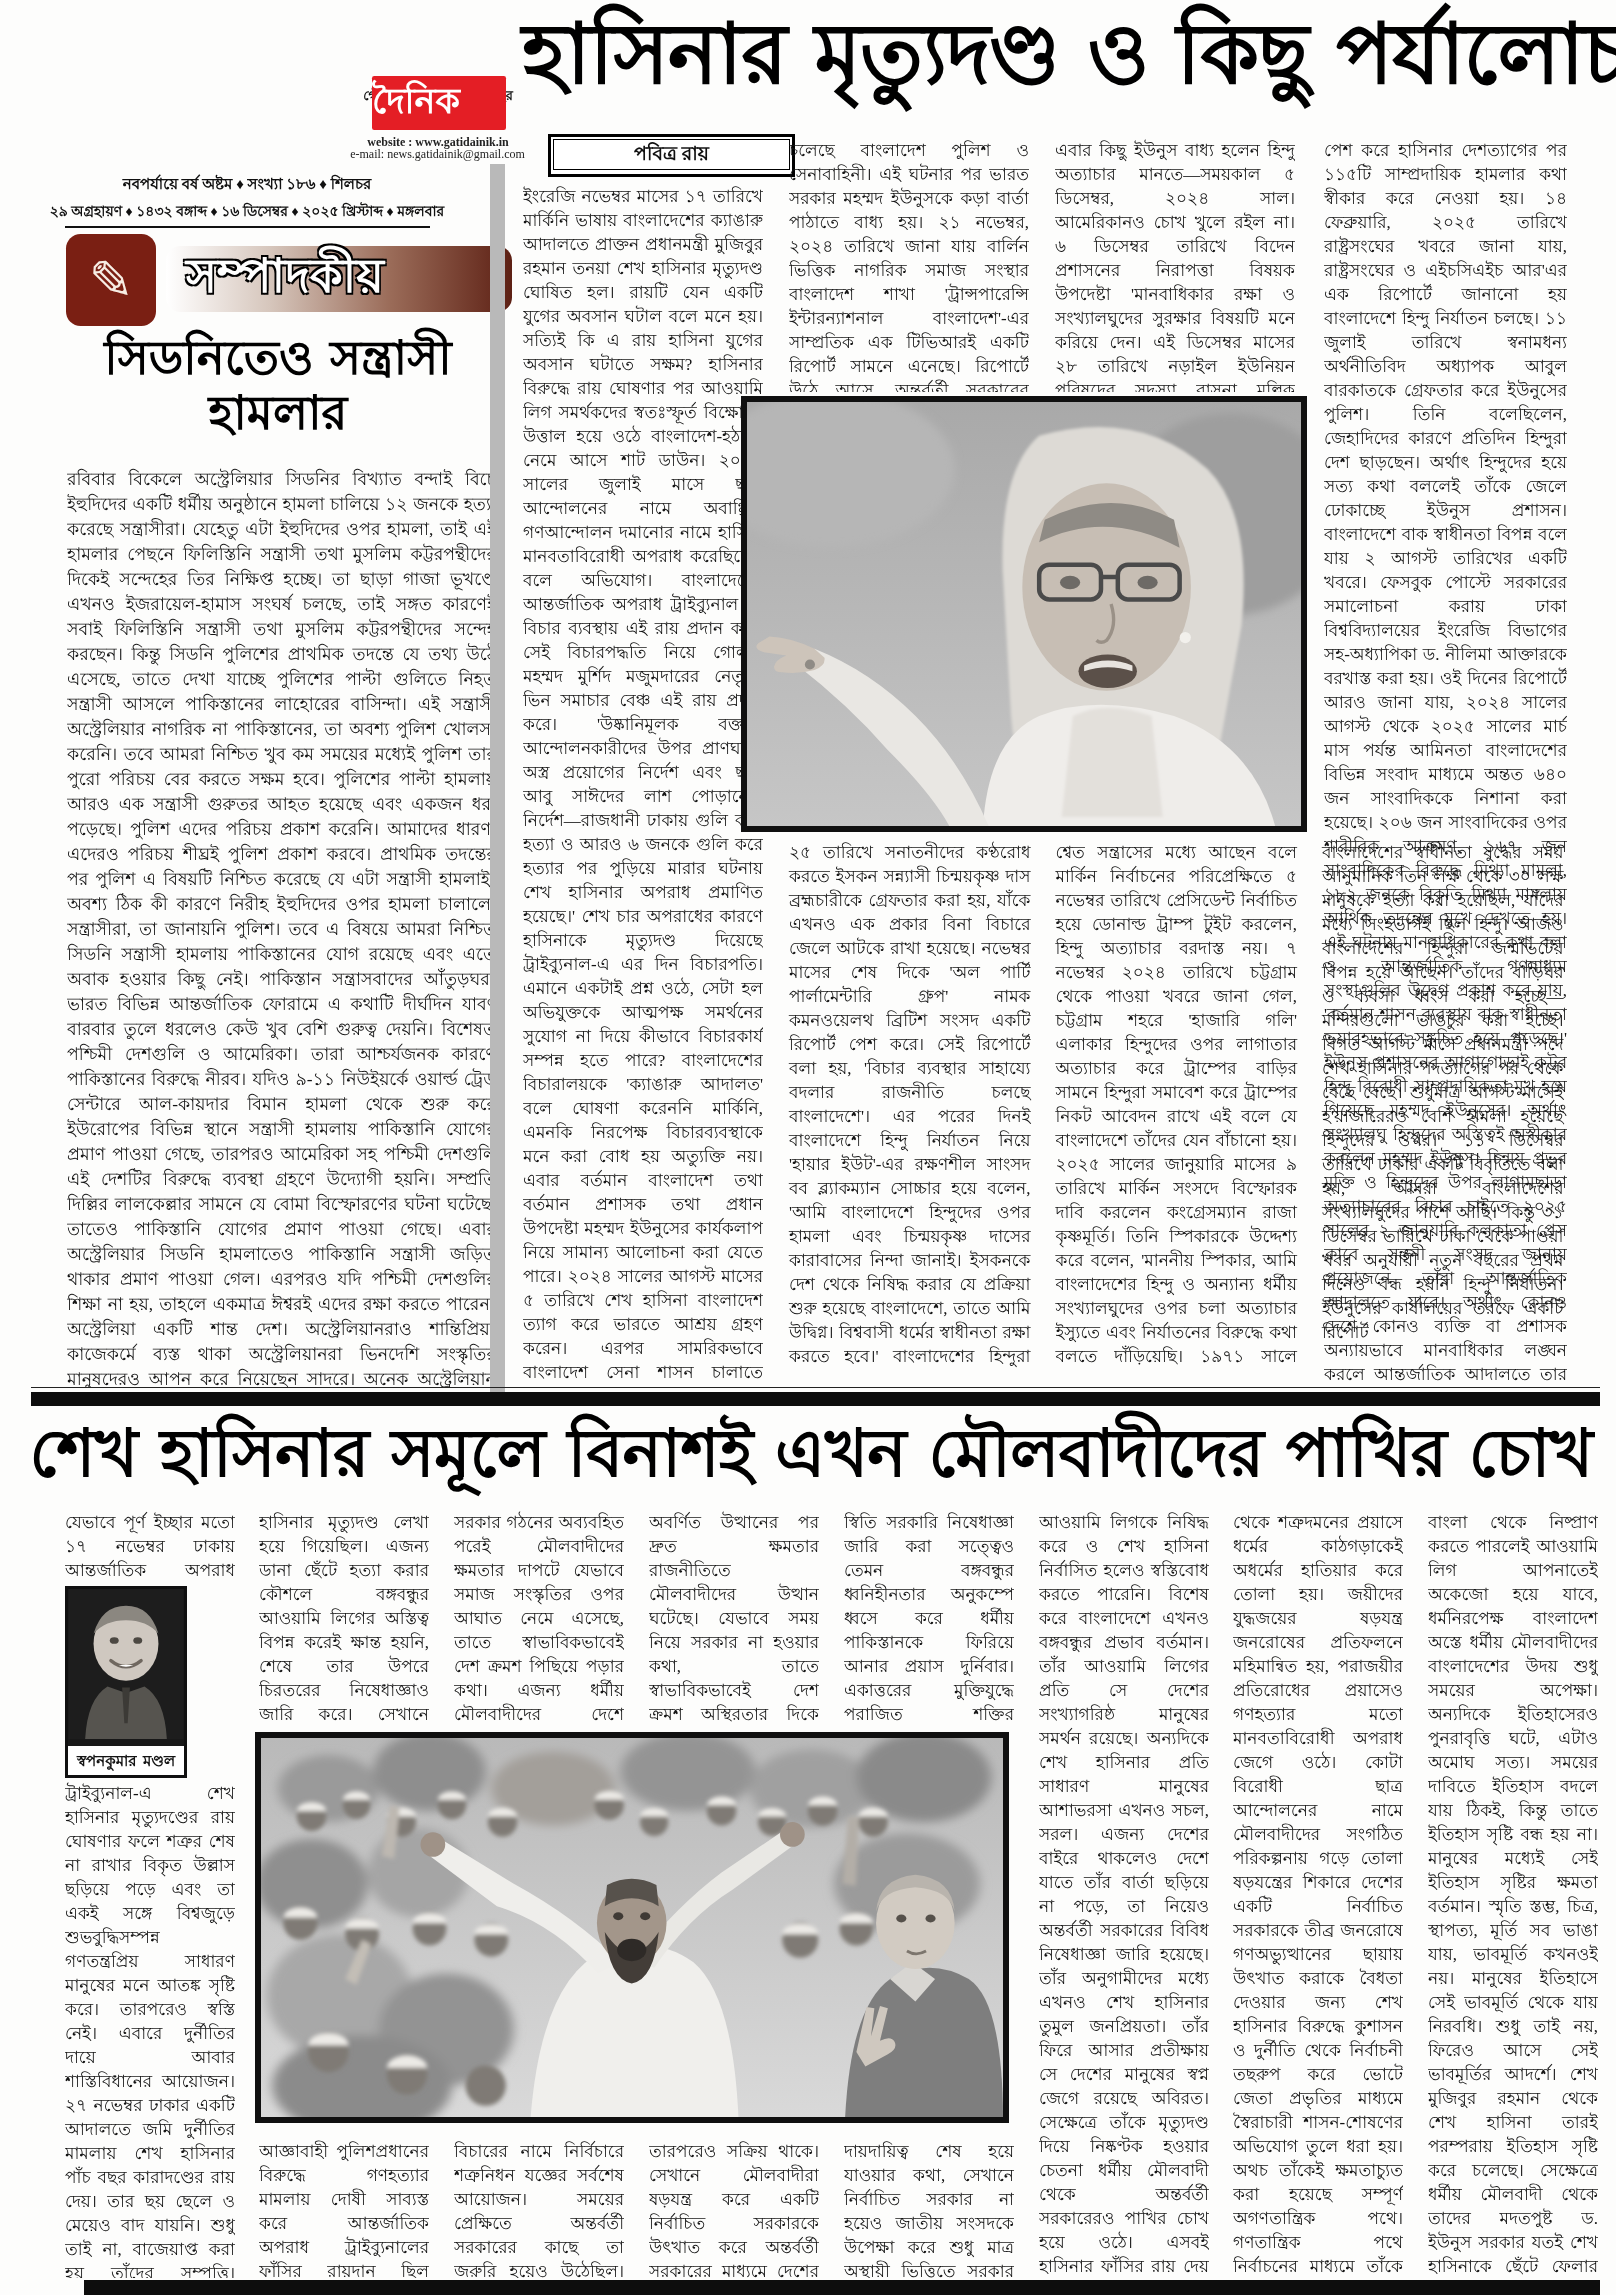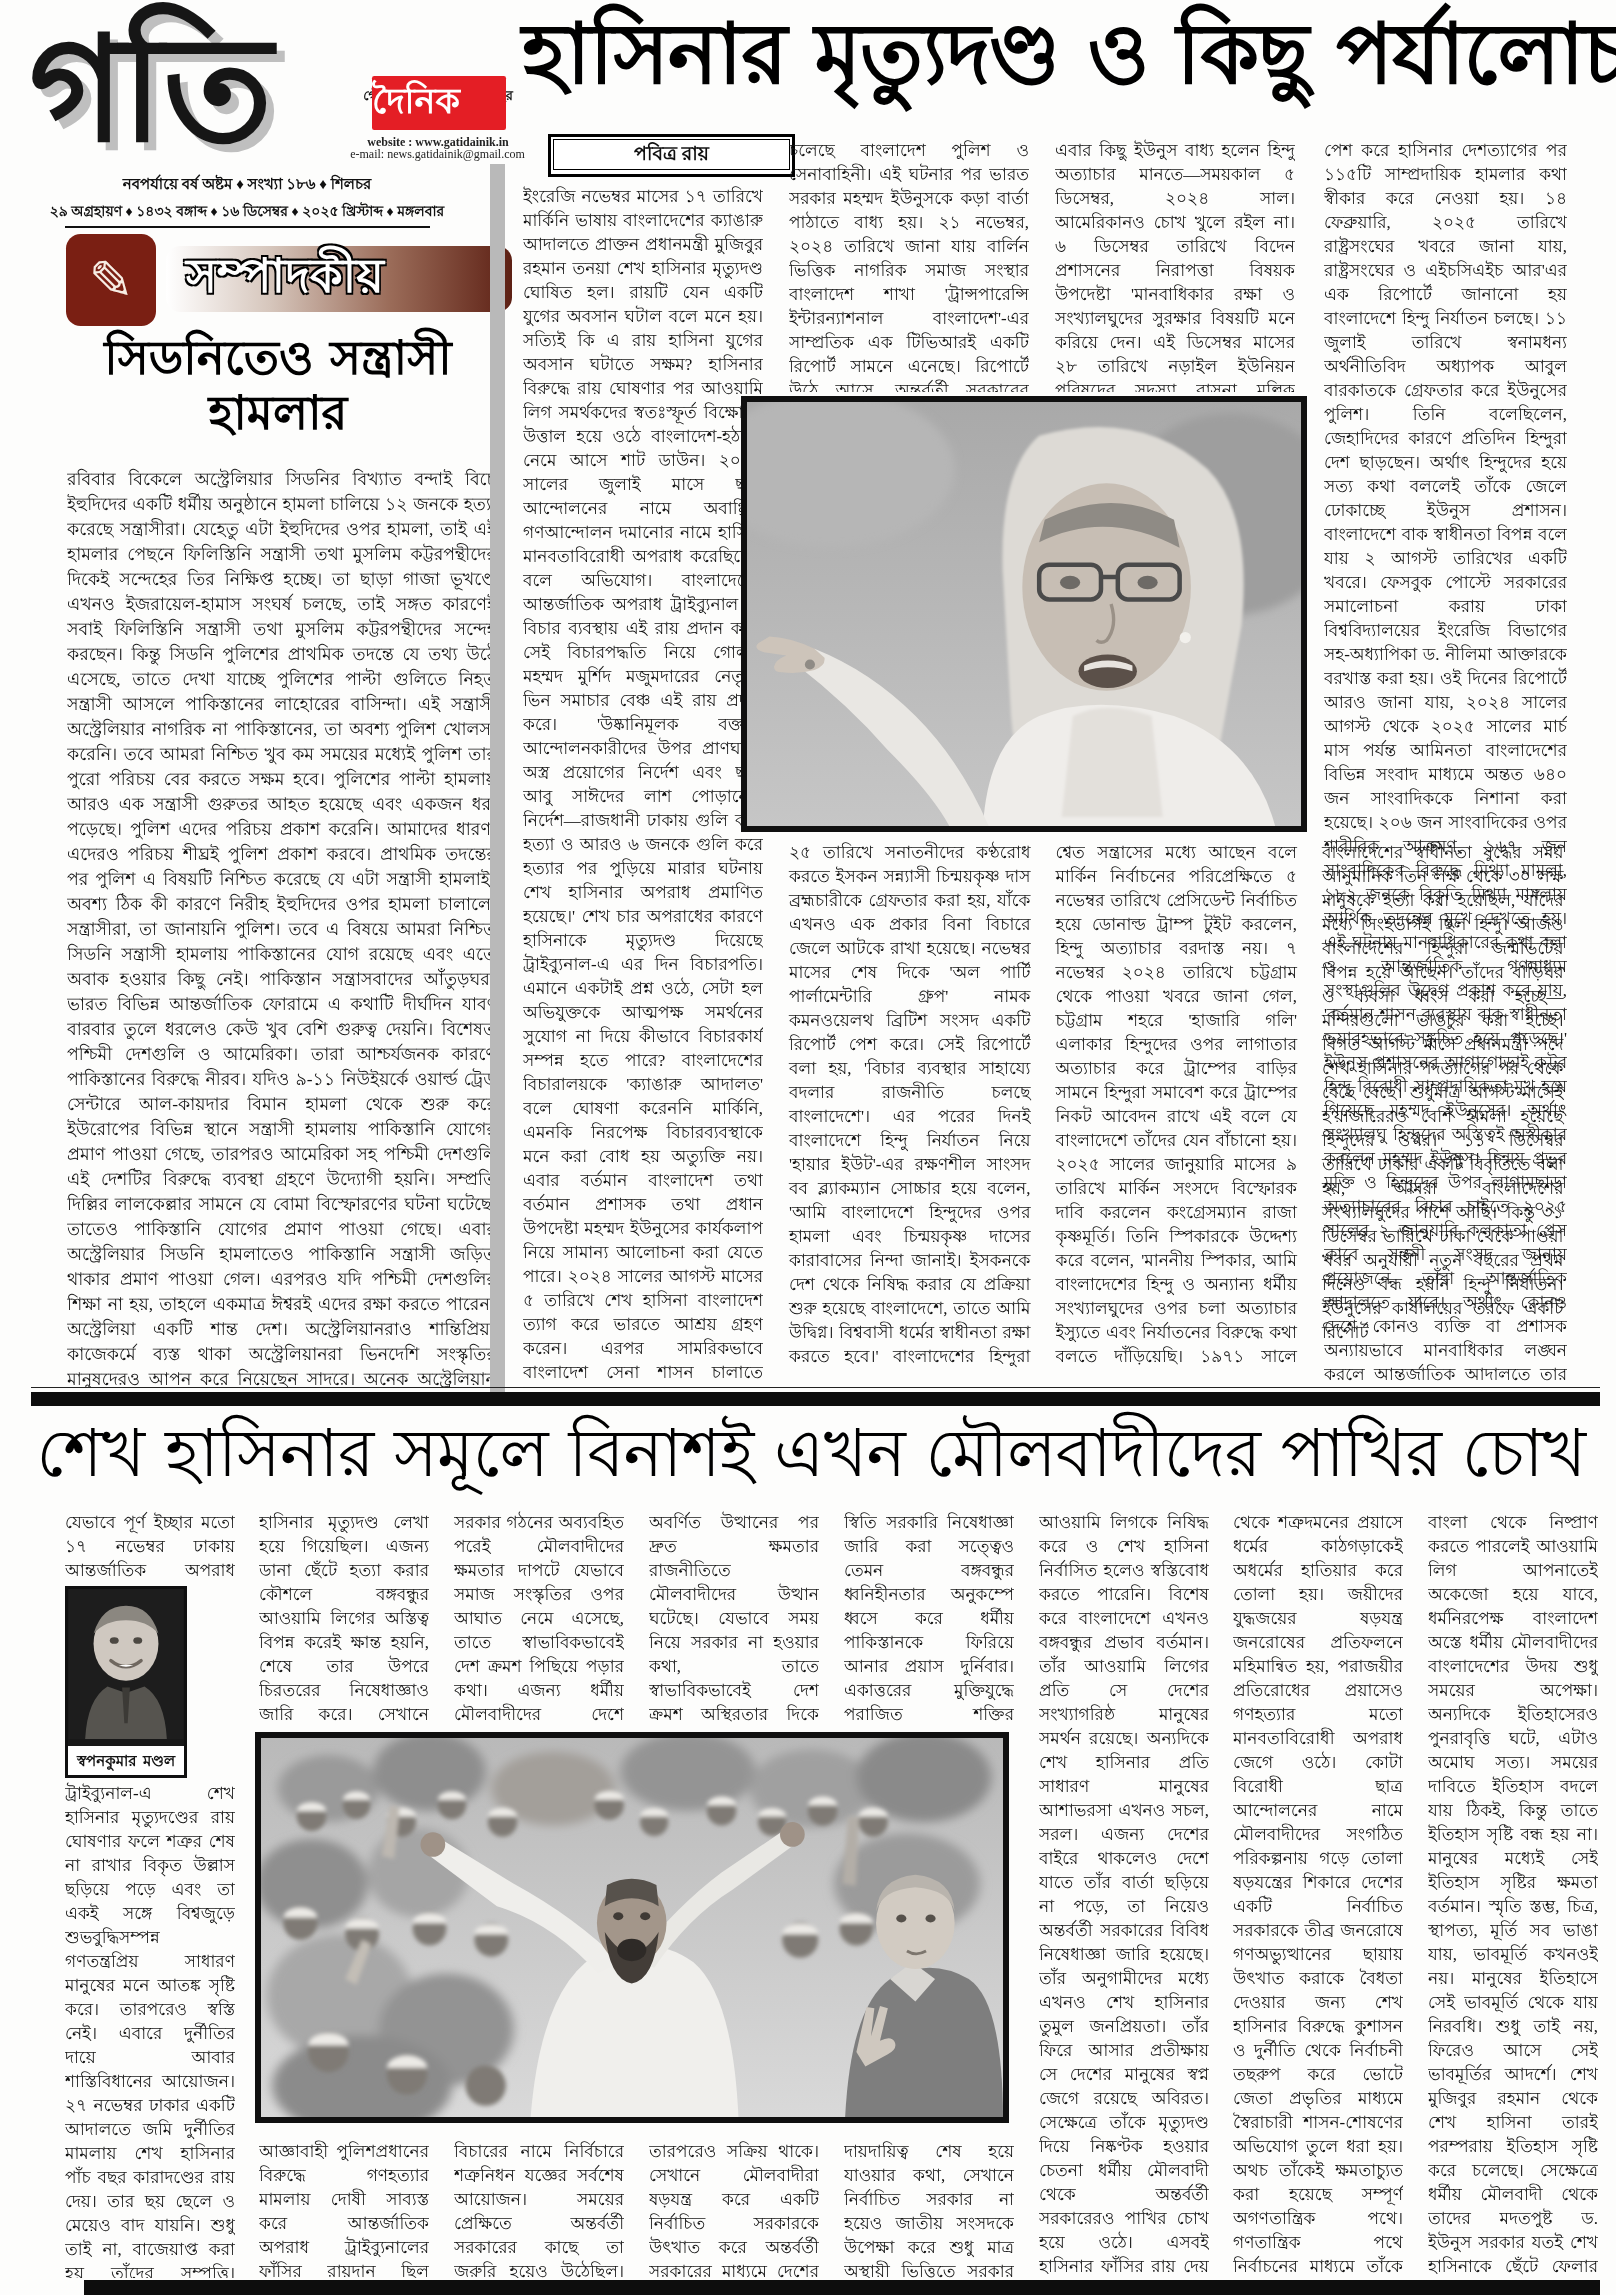--- a/index.html
+++ b/index.html
@@ -15,21 +15,21 @@
         text-shadow:7.9px 7.9px 0 #bfbfbf;color:#161616;font-family:"DejaVu Sans",sans-serif;}
   #tagline{font-size:13px;font-weight:bold;color:#121212;white-space:nowrap;}
   #tagline .num{color:#e41e25;font-size:20px;font-weight:900;}
   #brandbox{background:#e41e25;border-radius:2.2px;display:flex;align-items:center;justify-content:flex-start;}
   #brandbox span{color:#fff;font-size:35px;font-weight:900;font-family:"DejaVu Sans",sans-serif;}
   .contact{font-size:12px;font-weight:bold;color:#222;white-space:nowrap;}
   .issue{font-size:15px;font-weight:bold;color:#101010;white-space:nowrap;}
   
   #main-headline{font-size:84px;line-height:1.05;font-weight:900;color:#000;letter-spacing:-1.1px;
                  font-family:"DejaVu Sans",sans-serif;white-space:nowrap;}
-  #second-headline{font-size:66px;line-height:1.05;font-weight:400;color:#000;letter-spacing:-0.6px;
+  #second-headline{font-size:66px;line-height:1.05;font-weight:700;color:#000;letter-spacing:-0.6px;
                  font-family:"DejaVu Sans",sans-serif;white-space:nowrap;text-align:center;}
   
   #byline-box{border:3.9px solid #000;background:#fff;}
   #byline-inner{border:1.7px solid #000;margin:2.2px;height:calc(100% - 7.9px);display:flex;align-items:center;justify-content:center;
                 font-size:19px;font-weight:bold;}
   
   #ed-icon{background:#7a1f13;border-radius:14.6px;display:flex;align-items:center;justify-content:center;}
   #ed-icon .pen{color:#f7ede4;font-size:54px;font-family:"DejaVu Sans",sans-serif;}
   #ed-bar{border-radius:14.6px;background:linear-gradient(to right,#ffffff 0%,#d6c6bc 30%,#9a6b58 65%,#5d2014 100%);
           display:flex;align-items:center;padding-left:20px;}
@@ -43,21 +43,20 @@
   
   #author-photo{float:left;width:116px;margin:3.4px 7.9px 4.5px 0;border:3.4px solid #101010;background:#181818;}
   #author-caption{background:#fff;text-align:center;font-size:15px;font-weight:900;padding:2.2px 0;
                   font-family:"DejaVu Sans",sans-serif;}
 </style>
 </head>
 <body>
 
 <div id="page">
 
-  <div class="abs" id="logo" style="left:29px;top:15.7px;width:337px;height:157px;">গতি</div>
 
   <div class="abs" id="tagline" style="left:362px;top:54px;width:152px;text-align:center;margin-top:24px;">
     <span>গৌরব ও ঐতিহ্যের</span>
     <span class="num">৬১</span>
     <span>বছর</span>
   </div>
 
   <div class="abs" id="brandbox" style="left:372px;top:76px;width:134px;height:54px;">
     <span>দৈনিক</span>
   </div>

